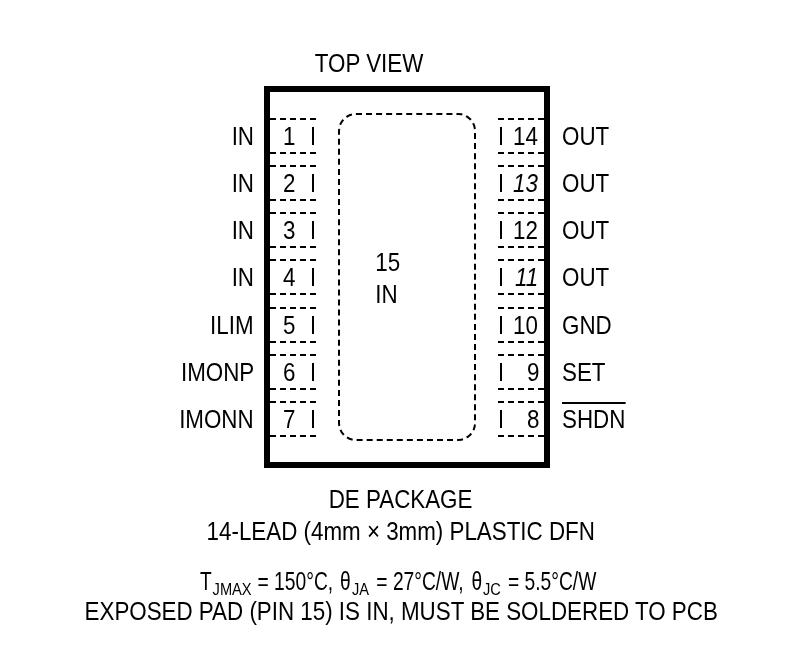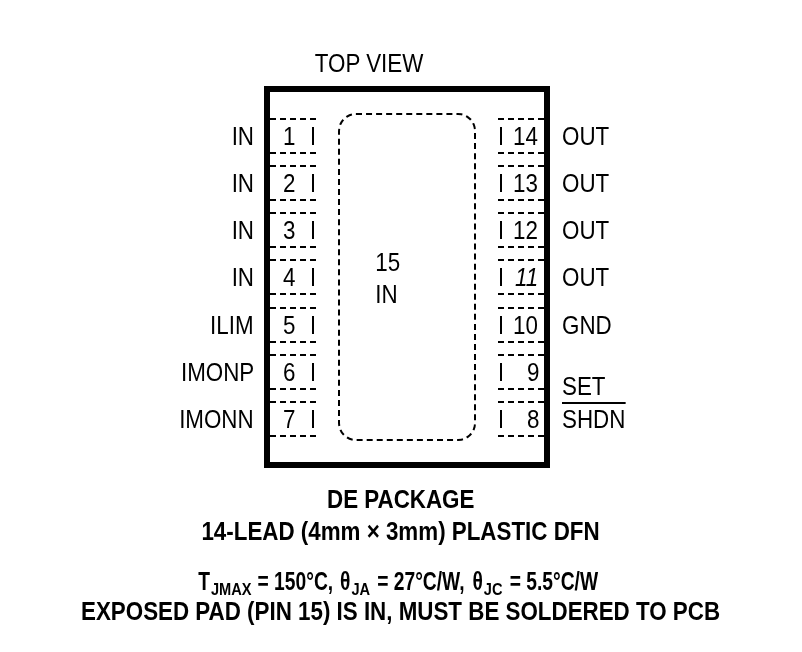--- a/index.html
+++ b/index.html
@@ -20,21 +20,21 @@
   .pin .n { position:absolute; top:4px; font-size:26px; line-height:28px; transform:scaleX(0.86); }
   .lpin .s { right:2px; } .lpin .n { left:12px; }
   .rpin .s { left:2px; } .rpin .n { right:4px; }
   .lbl { position:absolute; font-size:26px; line-height:28px; white-space:nowrap; }
   .lbl span { display:inline-block; transform:scaleX(0.86); }
   .llbl { right:548px; text-align:right; }
   .llbl span { transform-origin:right center; }
   .rlbl { left:562px; }
   .rlbl span { transform-origin:left center; }
   .over { border-top:2px solid #000; padding-top:1px; }
-  .foot { left:0; width:802px; text-align:center; font-size:26px; line-height:30px;font-weight:bold; }
+  .foot { left:0; width:802px; text-align:center; font-size:26px; line-height:30px; }
   .foot span { display:inline-block; transform:scaleX(0.86); }
   sub { font-size:17px; vertical-align:-5px; line-height:0; }
 </style>
 </head>
 <body>
 
 <div class="abs title"><span>TOP VIEW</span></div>
 
 <div class="abs pkg"></div>
 <div class="abs pad"></div>
@@ -85,21 +85,21 @@
     <div class="s"></div>
     <div class="n">7</div>
   </div>
 
 <div class="pin rpin" style="left:498px;top:118px;text-align:center;">
     <div class="t"></div>
     <div class="b"></div>
     <div class="s"></div>
     <div class="n">14</div>
   </div>
-<div class="pin rpin" style="left:498px;top:165px;">
+<div class="pin rpin" style="left:498px;top:165px;font-style:italic;">
     <div class="t"></div>
     <div class="b"></div>
     <div class="s"></div>
     <div class="n">13</div>
   </div>
 <div class="pin rpin" style="left:498px;top:212px;">
     <div class="t"></div>
     <div class="b"></div>
     <div class="s"></div>
     <div class="n">12</div>
@@ -135,19 +135,19 @@
 <div class="lbl llbl" style="top:263px;"><span>IN</span></div>
 <div class="lbl llbl" style="top:311px;margin-left:18px;"><span>ILIM</span></div>
 <div class="lbl llbl" style="top:358px;"><span>IMONP</span></div>
 <div class="lbl llbl" style="top:405px;"><span>IMONN</span></div>
 
 <div class="lbl rlbl" style="top:122px;"><span>OUT</span></div>
 <div class="lbl rlbl" style="top:169px;"><span>OUT</span></div>
 <div class="lbl rlbl" style="top:216px;"><span>OUT</span></div>
 <div class="lbl rlbl" style="top:263px;"><span>OUT</span></div>
 <div class="lbl rlbl" style="top:311px;"><span>GND</span></div>
-<div class="lbl rlbl" style="top:372px;"><span>SET</span></div>
+<div class="lbl rlbl" style="top:358px;"><span>SET</span></div>
 <div class="lbl rlbl" style="top:402px;"><span class="over">SHDN</span></div>
 
 <div class="abs foot" style="top:484px;"><span>DE PACKAGE</span></div>
 <div class="abs foot" style="top:516px;"><span>14-LEAD (4mm × 3mm) PLASTIC DFN</span></div>
 <div class="abs foot" style="top:566px;text-align:center;"><span><span>T</span><sub>JMAX</sub><span> = 150°C, </span><span>θ</span><sub>JA</sub><span> = 27°C/W, </span><span>θ</span><sub>JC</sub><span> = 5.5°C/W</span></span></div>
 <div class="abs foot" style="top:596px;"><span>EXPOSED PAD (PIN 15) IS IN, MUST BE SOLDERED TO PCB</span></div>
 
 </body></html>

